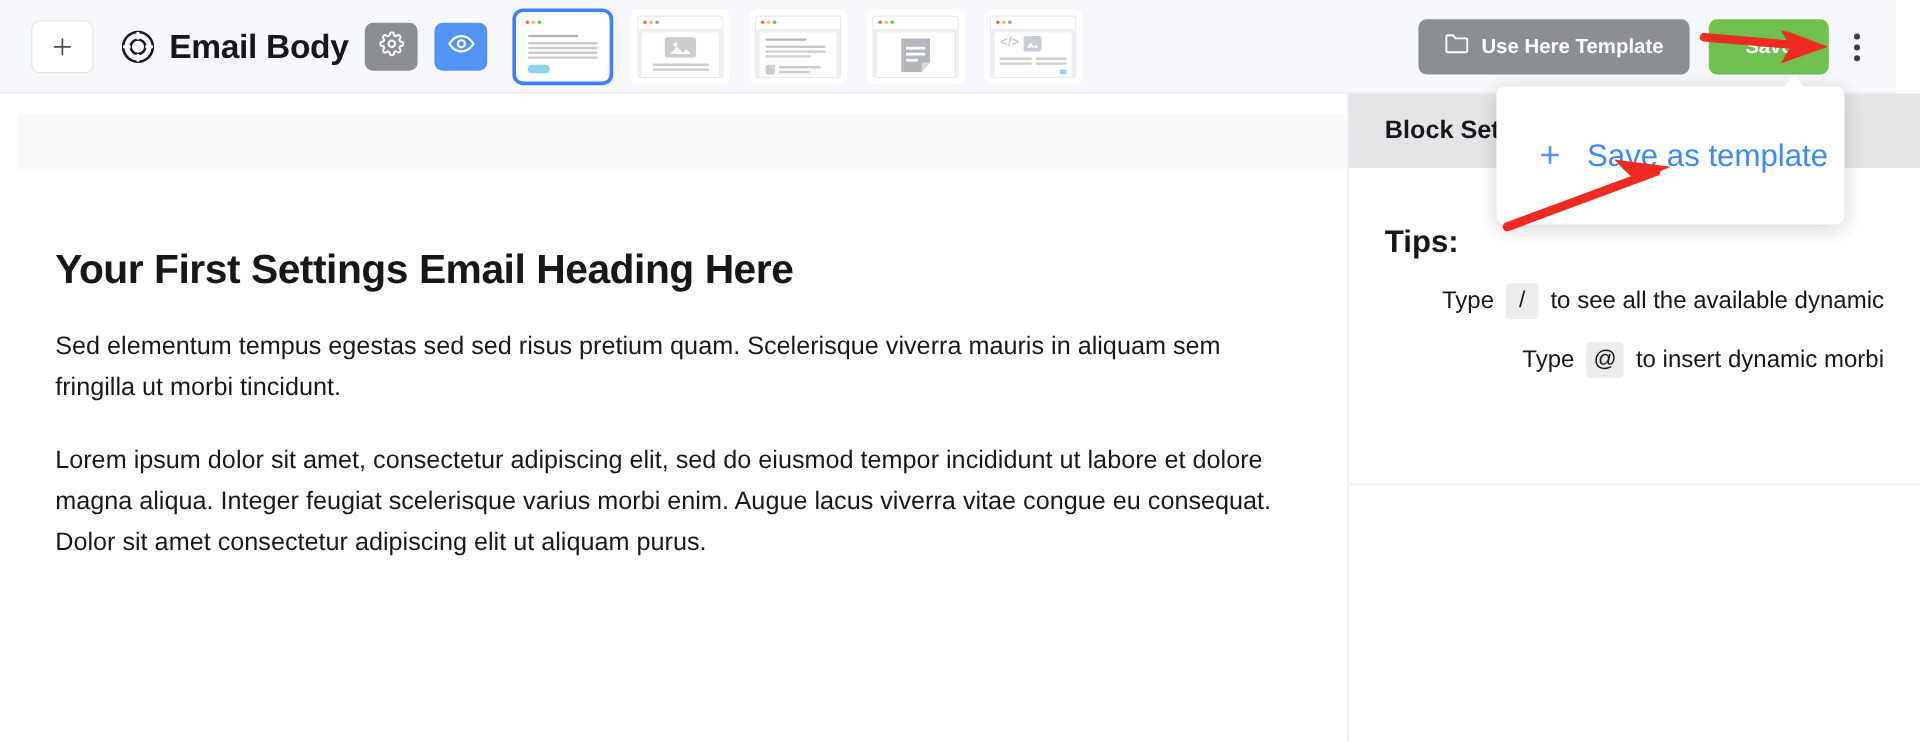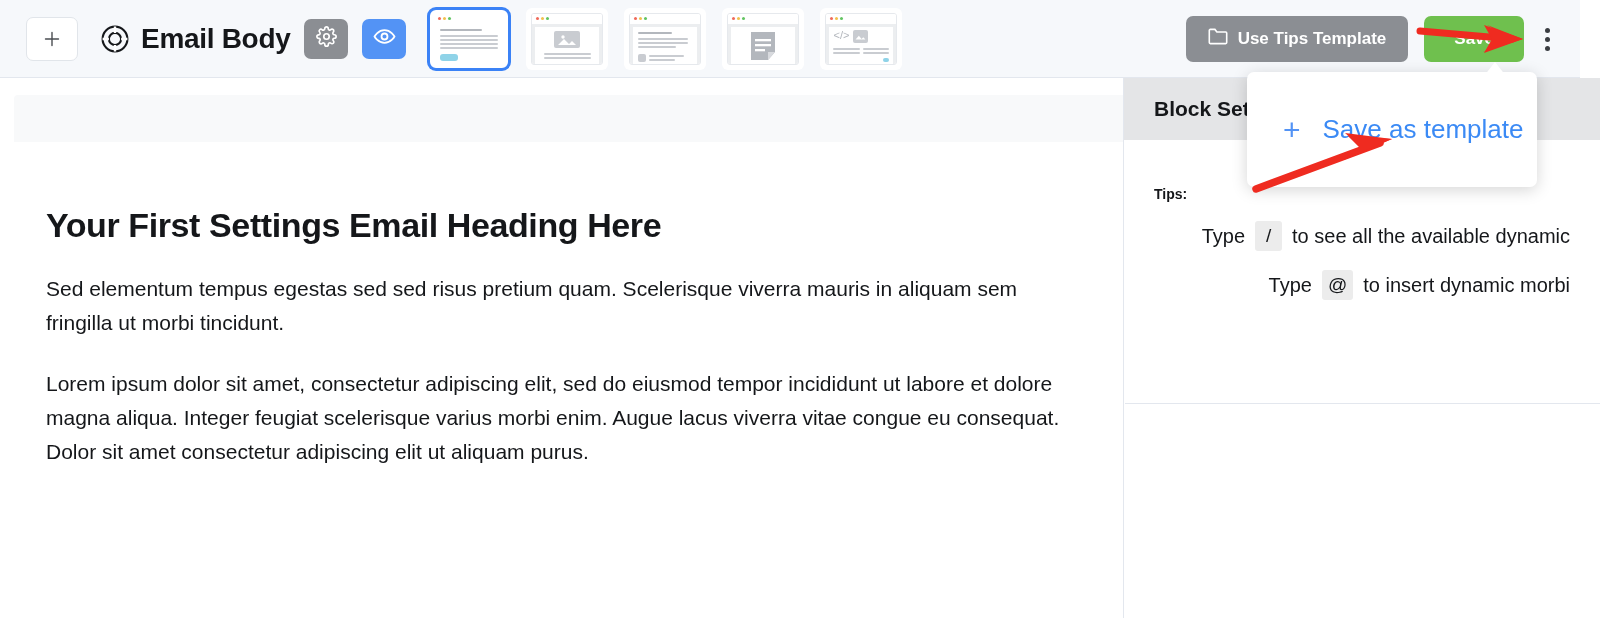--- a/index.html
+++ b/index.html
@@ -156,21 +156,21 @@
     width: 477px; height: 540px;
     background: #ffffff;
     border-left: 1px solid #e3e7ee;
   }
   .sb-header {
     height: 62px; background: #e4e5e7;
     display: flex; align-items: center; padding-left: 30px;
   }
   .sb-header-title { font-size: 21px; font-weight: bold; color: #15171a; white-space: nowrap; }
   .sb-content { padding: 46px 30px 0 30px; }
-  .tips-title { font-size: 14px; font-weight: bold; color: #15171a; }
+  .tips-title { font-size: 26px; font-weight: bold; color: #15171a; }
   .tip-row {
     display: flex; align-items: center;
     font-size: 20px; color: #15171a; margin-top: 19px; white-space: nowrap; justify-content: flex-end;
   }
   .key-badge {
     display: inline-flex; align-items: center; justify-content: center;
     min-width: 27px; height: 30px; padding: 0 6px;
     background: #ececec; border-radius: 3px;
     margin: 0 10px; font-size: 19px; color: #15171a;
   }
@@ -378,21 +378,21 @@
       </div>
     </div>
 
     <div class="hdr-right">
       <button class="btn-template">
         <span>
           <svg width="20" height="17" viewBox="0 0 20 17" fill="none" stroke="#ffffff" stroke-width="1.6">
             <path d="M1.3 14.6V2.4a1 1 0 0 1 1-1h4.6l2 2.6h8.8a1 1 0 0 1 1 1v9.6a1 1 0 0 1-1 1H2.3a1 1 0 0 1-1-1z"></path>
           </svg>
         </span>
-        <span>Use Tips Template</span>
+        <span>Use Here Template</span>
       </button>
 
       <button class="btn-save">Save</button>
 
       <div class="kebab">
         <i></i>
           <i></i>
           <i></i>
       </div>
     </div>

